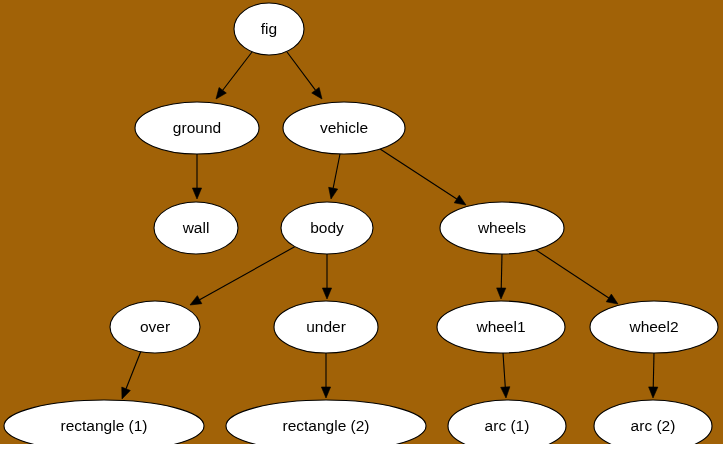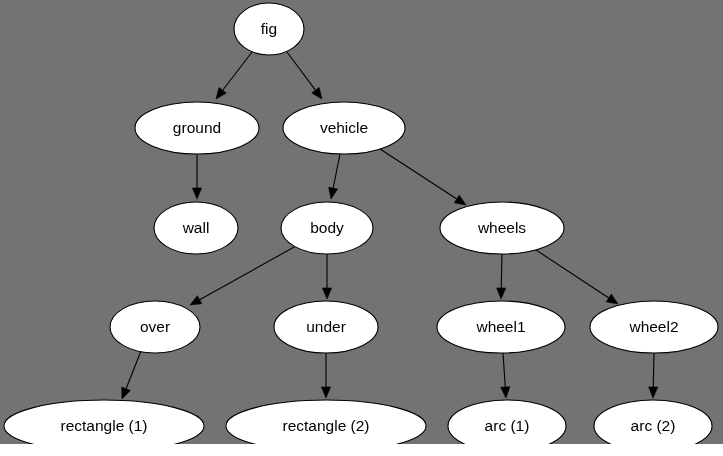--- a/index.html
+++ b/index.html
@@ -4,21 +4,21 @@
 <style>
   html, body {
     margin: 0;
     padding: 0;
     background: #ffffff;
   }
   #graph-root {
     position: relative;
     width: 723px;
     height: 444px;
-    background: #737373;
+    background: #a16207;
     font-family: "Liberation Sans", "DejaVu Sans", sans-serif;
     overflow: hidden;
   }
   svg#graph-canvas {
     display: block;
     width: 723px;
     height: 456px;
   }
   .node-ellipse {
     fill: #ffffff;

